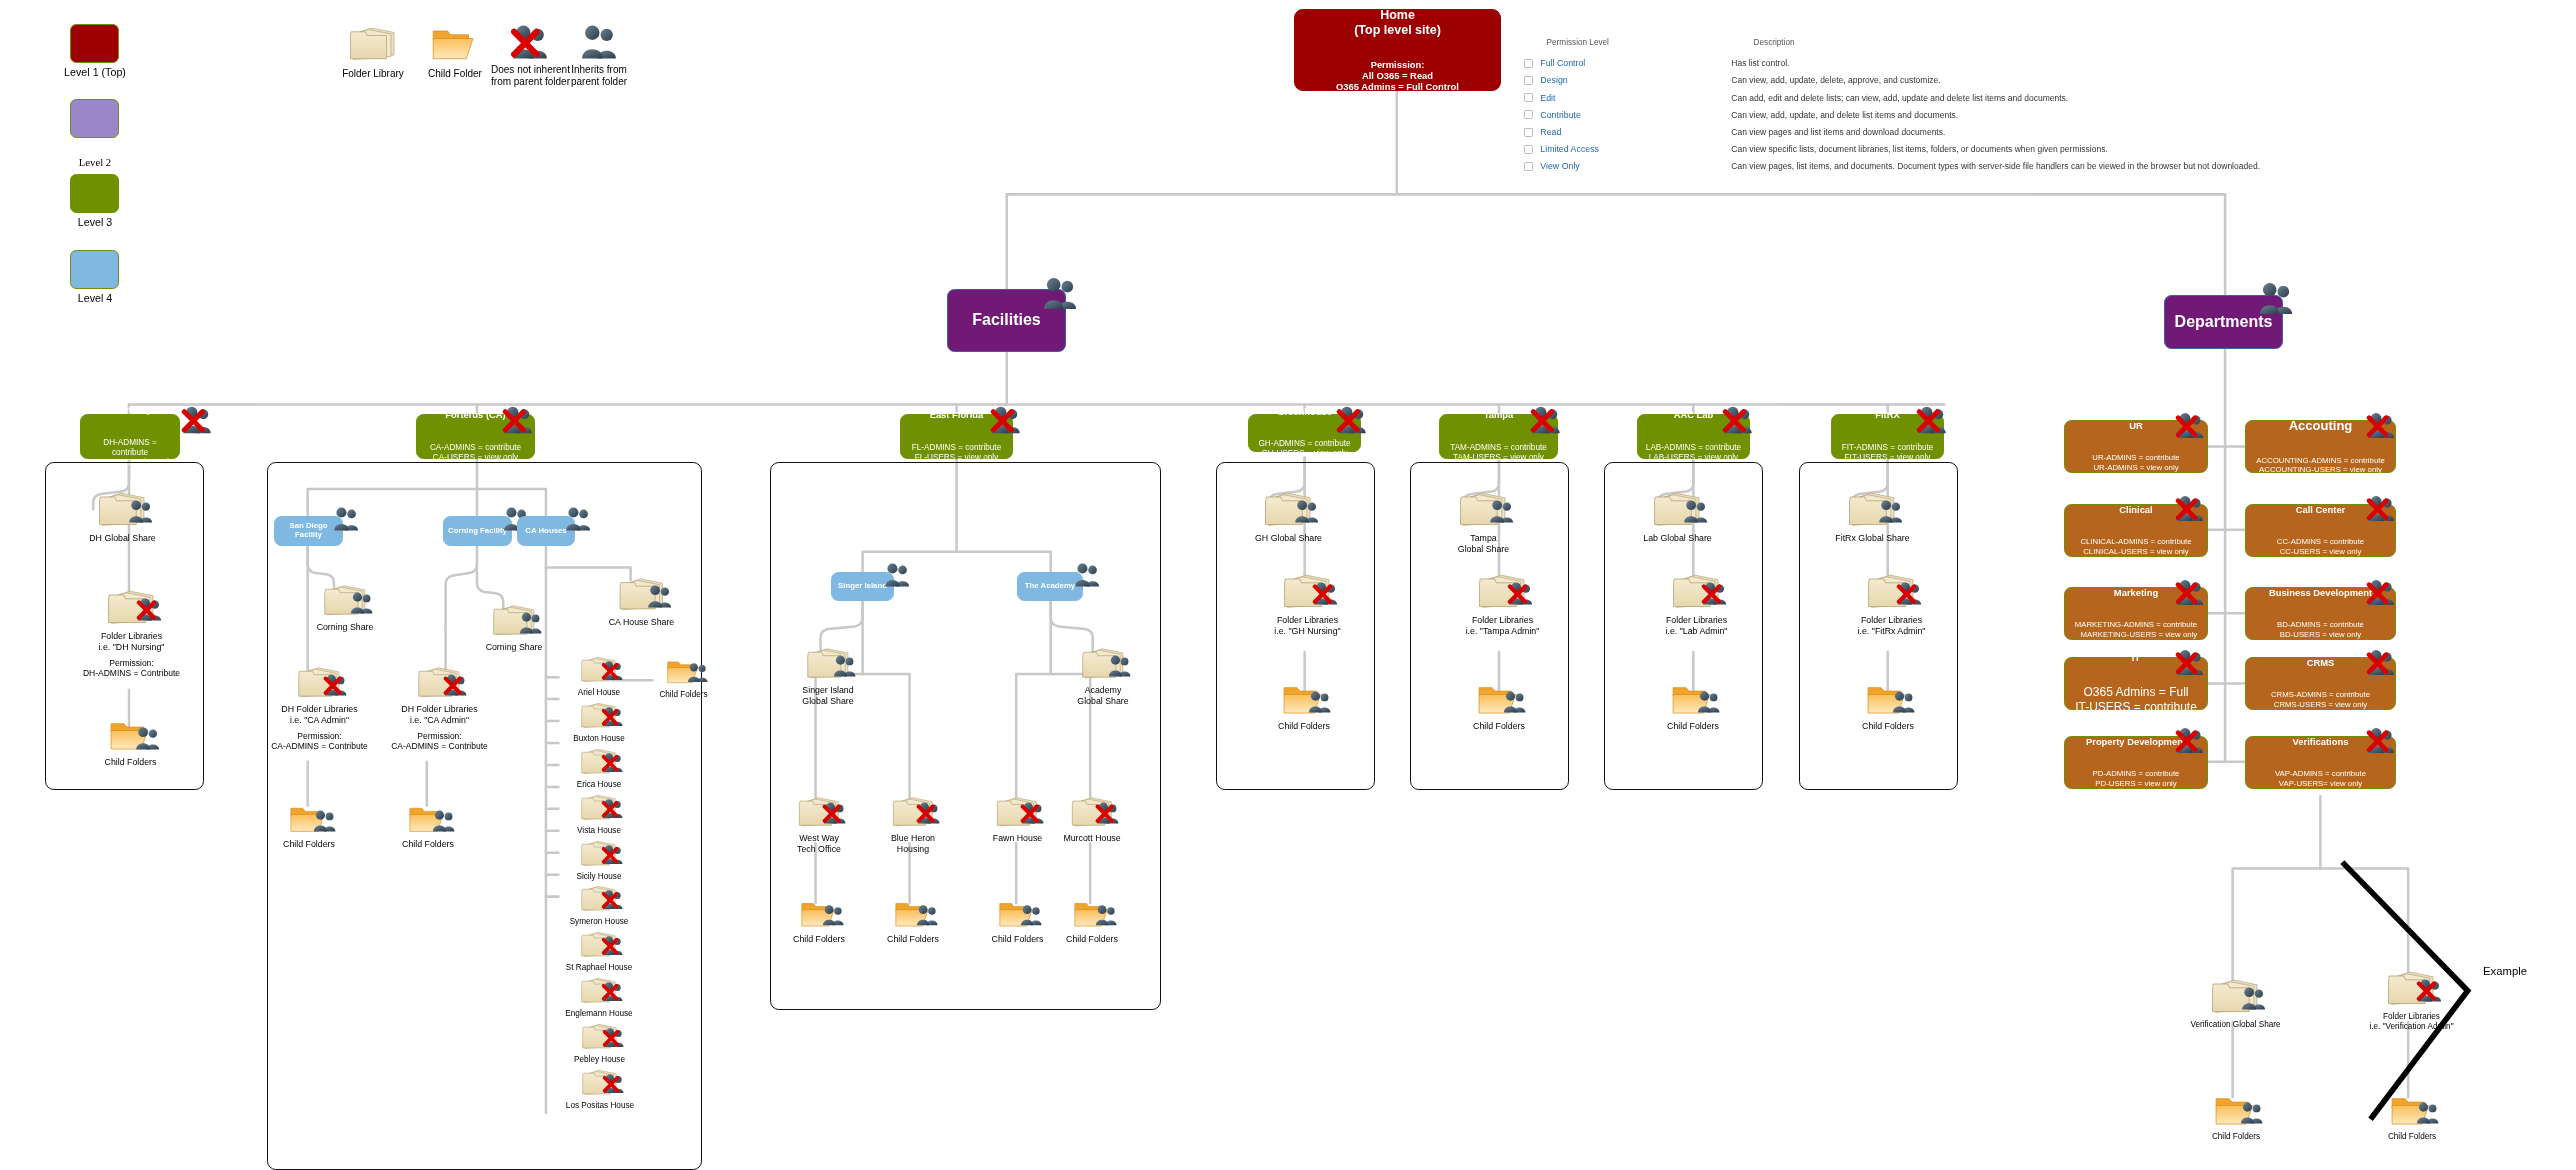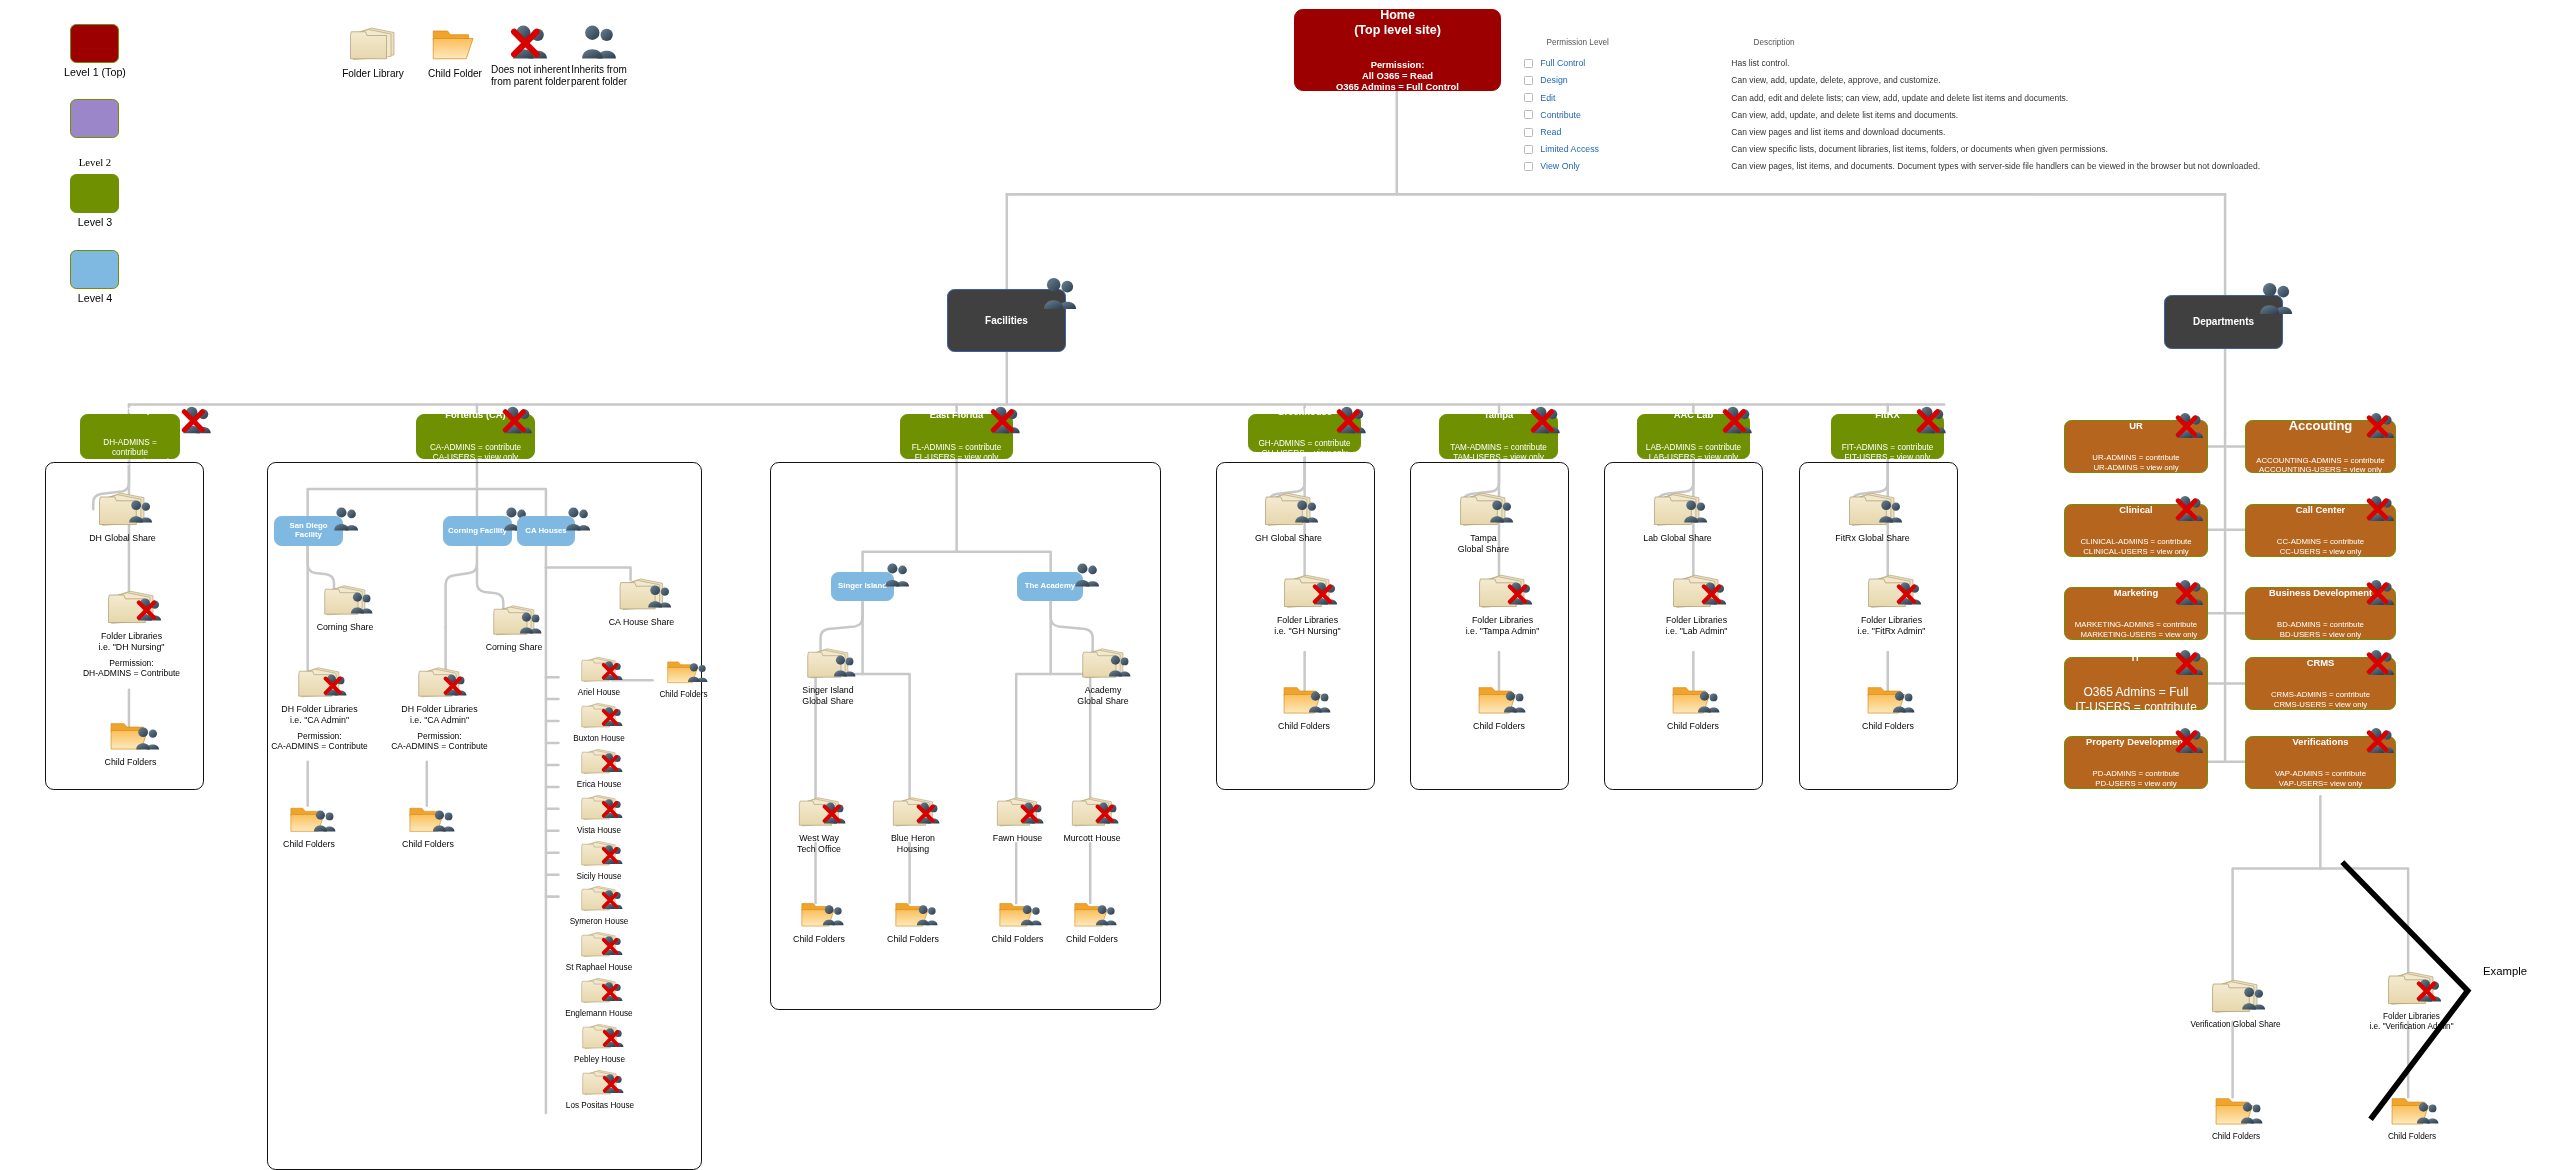--- a/index.html
+++ b/index.html
@@ -31,21 +31,21 @@
   .chkbox{display:inline-block;width:7px;height:7px;border:0.6px solid #bbb;border-radius:1.3px;background:#fff;}
 
   
   .node{position:absolute;box-sizing:border-box;border-radius:7.5px;
         display:flex;flex-direction:column;align-items:center;justify-content:center;
         text-align:center;color:#fff;font-weight:bold;gap:18px;}
   .node .title{line-height:1.15;}
   .node .sub{font-weight:bold;line-height:1.2;margin-top:3.8px;}
 
   .n-home{background:#9d0000;border:1.3px solid #9d0000;border-radius:8.8px;font-size:12.5px;}
-  .n-l2{background:#404040;border:1.3px solid #3b5fa8;font-size:10px;}
+  .n-l2{background:#701a75;border:1.3px solid #3b5fa8;font-size:16px;}
   .n-l3{background:#6f9000;border:1.3px solid #6f9000;font-size:9.4px;}
   .n-l4{background:#7fb8e0;border:1.3px solid #7fb8e0;font-size:8.8px;color:#fff;}
   .n-dept{background:#b5651d;border:1.3px solid #6f9000;font-size:9.4px;}
 
   
   .groupbox{position:absolute;border:1.3px solid #111;border-radius:8.8px;background:transparent;}
 
   
   .item{position:absolute;text-align:center;}
   .item .cap{font-size:8.8px;line-height:1.22;white-space:pre-line;margin-top:1.3px;}
@@ -325,21 +325,21 @@
 
   <div class="node n-l3" style="left:80px;top:414px;width:100px;height:45px;padding:2.5px 3.8px;">
     <div class="title" style="font-size:9.4px;">Desert Hope</div>
     <div class="sub" style="white-space:pre-line;font-size:8.2px;font-weight:normal;">DH-ADMINS = contribute
 DH-USERS = view only</div>
   </div>
   <svg class="abs" style="left:181px;top:405px;" width="33" height="30" viewBox="0 0 40 36">
       <use href="#sym-people-x"></use>
     </svg>
 
-  <div class="node n-l3" style="left:416px;top:414px;width:119px;height:45px;padding:2.5px 3.8px;border-radius:8px;">
+  <div class="node n-l3" style="left:416px;top:414px;width:119px;height:45px;padding:2.5px 3.8px;">
     <div class="title" style="font-size:9.4px;">Forterus (CA)</div>
     <div class="sub" style="white-space:pre-line;font-size:8.2px;font-weight:normal;">CA-ADMINS = contribute
 CA-USERS = view only</div>
   </div>
   <svg class="abs" style="left:502px;top:405px;" width="33" height="30" viewBox="0 0 40 36">
       <use href="#sym-people-x"></use>
     </svg>
 
   <div class="node n-l3" style="left:900px;top:414px;width:113px;height:45px;padding:2.5px 3.8px;">
     <div class="title" style="font-size:9.4px;">East Florida</div>

